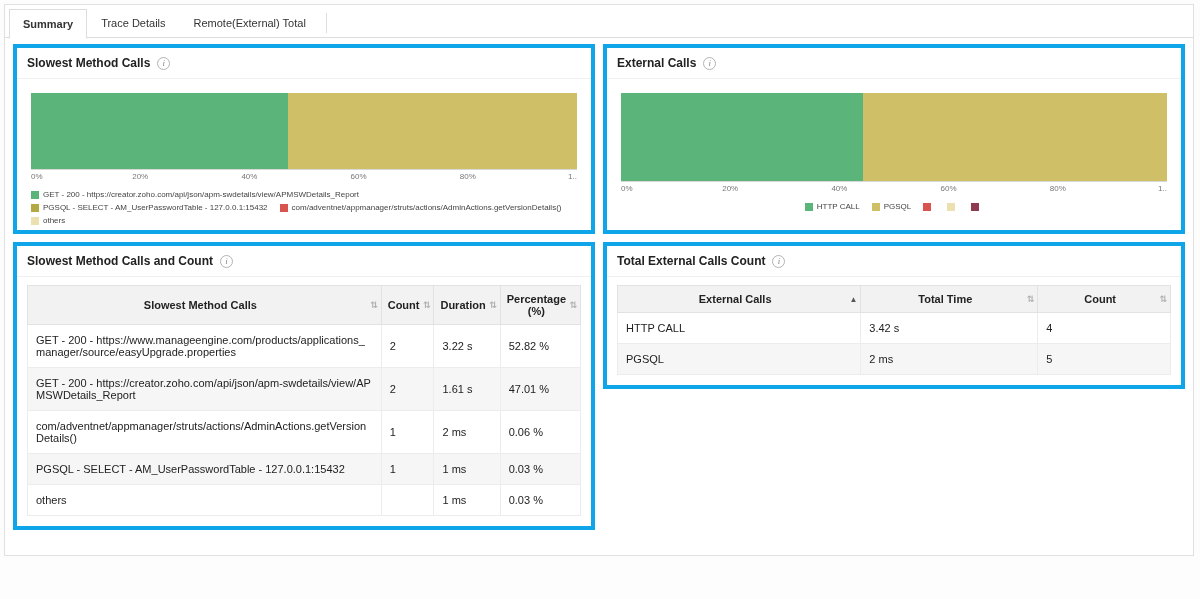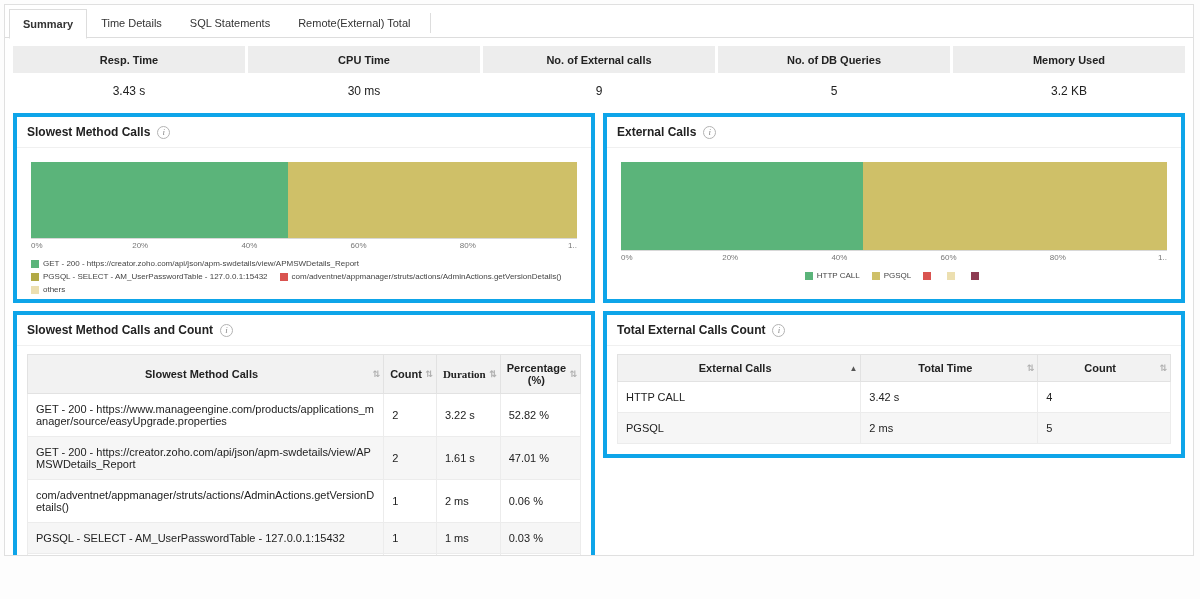--- a/index.html
+++ b/index.html
@@ -45,54 +45,37 @@
   .legend i { width:8px; height:8px; display:inline-block; flex:none; }
 
   
   .tbl { width:calc(100% - 20px); margin:8px 10px 10px 10px; border-collapse:collapse; font-size:11px; }
   .tbl th { background:#f2f2f2; font-weight:bold; text-align:center; padding:7px 14px 7px 6px; border:1px solid #e2e2e2; position:relative; color:#222; }
   .tbl td { padding:9px 8px; border:1px solid #ececec; vertical-align:middle; word-break:break-all; }
   .tbl tr:nth-child(even) td { background:#f6f6f6; }
   .sort { position:absolute; right:3px; top:50%; transform:translateY(-50%); color:#b0b0b0; font-size:9px; cursor:pointer; }
   .sort.asc { color:#555; font-size:8px; }
   .col-count { width:42px; }
-  .col-duration { width:56px;font-family:Liberation Serif, serif; }
+  .col-duration { width:56px; }
   .col-pct { width:68px; }
   .col-time { width:32%; }
   .col-cnt { width:24%; }
 </style>
 </head>
 <body>
 
 <div class="page">
 
   <div class="tabs">
     <div class="tab active">Summary</div>
-    <div class="tab">Time Details</div>
-    <div class="tab">SQL Statements</div>
+    <div class="tab">Trace Details</div>
     <div class="tab">Remote(External) Total</div>
     <div class="tab-divider"></div>
   </div>
 
-  <div class="stats">
-    <div class="stats-headers">
-      <div class="stat-h">Resp. Time</div>
-      <div class="stat-h">CPU Time</div>
-      <div class="stat-h">No. of External calls</div>
-      <div class="stat-h">No. of DB Queries</div>
-      <div class="stat-h">Memory Used</div>
-    </div>
-    <div class="stats-values">
-      <div class="stat-v">3.43 s</div>
-      <div class="stat-v">30 ms</div>
-      <div class="stat-v">9</div>
-      <div class="stat-v">5</div>
-      <div class="stat-v">3.2 KB</div>
-    </div>
-  </div>
 
   <div class="row-top">
 
     <div class="panel">
       <div class="panel-head">
         <span class="panel-title">Slowest Method Calls</span>
         <span class="info-icon">i</span>
       </div>
       <div class="chart-area">
         <div class="bar">

